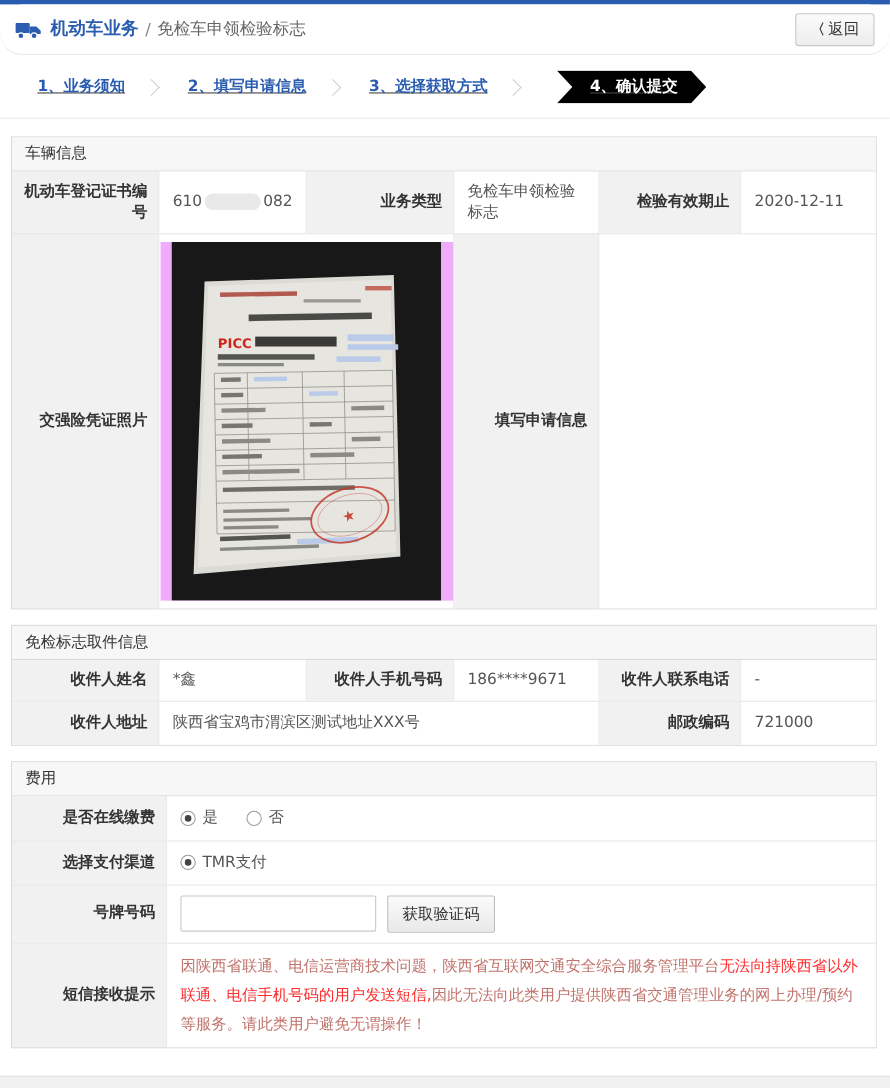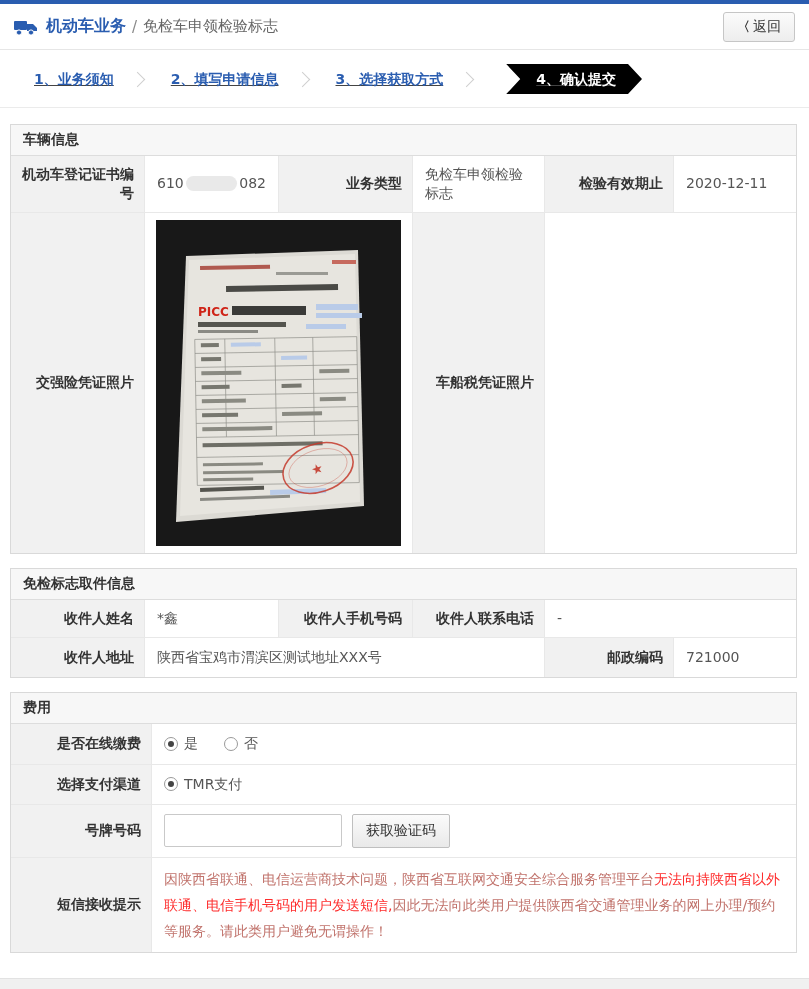--- a/index.html
+++ b/index.html
@@ -2,55 +2,55 @@
 <html><head>
 <meta charset="utf-8">
 <style>
   * { margin:0; padding:0; box-sizing:border-box; }
   html,body { width:809px; height:989px; background:#fff; font-family:"DejaVu Sans","Liberation Sans",sans-serif; font-size:14px; color:#444; overflow:hidden; }
 
   
   .topbar { height:4px; background:#2a5db0; }
 
   
-  .header { display:flex; align-items:center; height:46px; padding:0 14px; border-bottom:1px solid #e6e6e6; background:#fff; }
+  .header { display:flex; align-items:center; height:46px; padding:0 14px; border-bottom:1px solid #e6e6e6; background:#fff;border-radius:20px; }
   .truck { width:24px; height:18px; margin-right:8px; flex:0 0 auto; }
   .app-title { color:#2a5db0; font-size:16px; font-weight:bold; }
   .crumb-sep { color:#888; margin:0 6px; font-size:15px; }
   .page-title { color:#666; font-size:15px; }
   .back-btn { margin-left:auto; background:linear-gradient(#fbfbfb,#ededed); border:1px solid #c6c6c6; border-radius:3px; padding:5px 13px; color:#333; font-size:14px; cursor:pointer; }
   .back-btn .arr { font-weight:bold; margin-right:3px; font-size:13px; }
 
   
   .tabs { display:flex; align-items:center; margin-top:14px; padding:0 0 13px 24px; border-bottom:1px solid #ebebeb;text-decoration:underline; }
   .tab { color:#2a5db0; font-weight:bold; font-size:14px; height:30px; line-height:30px; padding:0 10px; cursor:pointer; }
   .tab-sep { width:11px; height:11px; border-top:1px solid #cfcfcf; border-right:1px solid #cfcfcf; transform:rotate(45deg); margin:0 18px 0 8px; }
   .tab.active { background:#000000; color:#fff; margin-left:16px; padding:0 26px 0 30px; clip-path:polygon(0 0, calc(100% - 14px) 0, 100% 50%, calc(100% - 14px) 100%, 0 100%, 14px 50%); }
 
   
   .panel { margin:0 12px 0 10px; border:1px solid #d9d9d9; background:#fff; }
   .panel + .panel { margin-top:14px; }
-  .panel-h { background:#f7f7f7; border-bottom:1px solid #ddd; padding:6px 12px; font-weight:bold; color:#333; font-size:14px; }
+  .panel-h { background:#f7f7f7; border-bottom:1px solid #ddd; padding:6px 12px; font-weight:normal; color:#333; font-size:14px; }
   .t-row { display:grid; }
   .t-row + .t-row > div { border-top:1px solid #e8e8e8; }
   .cols6 { grid-template-columns:134px 134px 134px 132px 129px 1fr; }
   .cols-photo { grid-template-columns:134px 268px 132px 1fr; }
   .cols-addr { grid-template-columns:134px 400px 129px 1fr; }
   .cols-fee { grid-template-columns:141px 1fr; }
   .lbl { background:#f1f1f1; display:flex; align-items:center; justify-content:flex-end; text-align:right; padding:9px 10px; color:#333; font-weight:600; border-right:1px solid #e8e8e8; line-height:1.35; }
   .val { display:flex; align-items:center; padding:9px 12px; color:#555; background:#fff; border-right:1px solid #e8e8e8; line-height:1.35; }
   .t-row > div:last-child { border-right:none; }
   .min40 { min-height:40px; }
 
   .blur { display:inline-block; height:15px; background:#e9e9e9; border-radius:8px; vertical-align:-2px; }
   .blur.w22{width:22px;} .blur.w58{width:58px;} .blur.w52{width:52px; margin:0 2px;}
 
   
   .photo-cell { justify-content:center; padding:7px 0; }
-  .photo-frame { width:245px; height:326px; background:#f0abfc;text-align:center; }
+  .photo-frame { width:266px; height:326px; background:#f0abfc;text-align:center; }
 
   
   .price-num { color:#e8000d; font-weight:bold; font-size:17px; }
   .price-unit { color:#333; margin-left:2px; }
   .radio { display:inline-flex; align-items:center; margin-right:26px; cursor:pointer; }
   .rdot { width:14px; height:14px; border:1px solid #9a9a9a; border-radius:50%; background:#fff; margin-right:6px; position:relative; }
   .radio.sel .rdot::after { content:""; position:absolute; left:3px; top:3px; width:6px; height:6px; border-radius:50%; background:#444; }
   .captcha-input { width:178px; height:33px; border:1px solid #c9c9c9; border-radius:2px; padding:0 8px; font-size:14px; margin-right:10px; }
   .captcha-btn { background:linear-gradient(#fbfbfb,#e9e9e9); border:1px solid #bfbfbf; border-radius:2px; padding:7px 13px; font-size:14px; color:#333; cursor:pointer; }
   .notice { display:block; line-height:26px; font-size:14px; }
@@ -166,31 +166,32 @@
           <rect x="44" y="278" width="90" height="3" fill="#8a8a84" transform="rotate(-2 44 278)"></rect>
 
           <g transform="rotate(-18 162 248)">
             <ellipse cx="162" cy="248" rx="36" ry="24" fill="none" stroke="#c43a2c" stroke-width="1.6" opacity="0.85"></ellipse>
             <ellipse cx="162" cy="248" rx="30" ry="18" fill="none" stroke="#c43a2c" stroke-width="0.6" opacity="0.5"></ellipse>
             <text x="155" y="253" font-size="13" fill="#c43a2c" opacity="0.9">★</text>
           </g>
         </svg>
       </div>
     </div>
-    <div class="lbl">车船税凭证照片</div>
+    <div class="lbl">填写申请信息</div>
     <div class="val"></div>
   </div>
 </div>
 
 <div class="panel">
   <div class="panel-h">免检标志取件信息</div>
   <div class="t-row cols6">
     <div class="lbl">收件人姓名</div>
     <div class="val">*鑫</div>
     <div class="lbl">收件人手机号码</div>
+    <div class="val">186****9671</div>
     <div class="lbl">收件人联系电话</div>
     <div class="val">-</div>
   </div>
   <div class="t-row cols-addr">
     <div class="lbl min40">收件人地址</div>
     <div class="val">陕西省宝鸡市渭滨区测试地址XXX号</div>
     <div class="lbl">邮政编码</div>
     <div class="val">721000</div>
   </div>
 </div>

